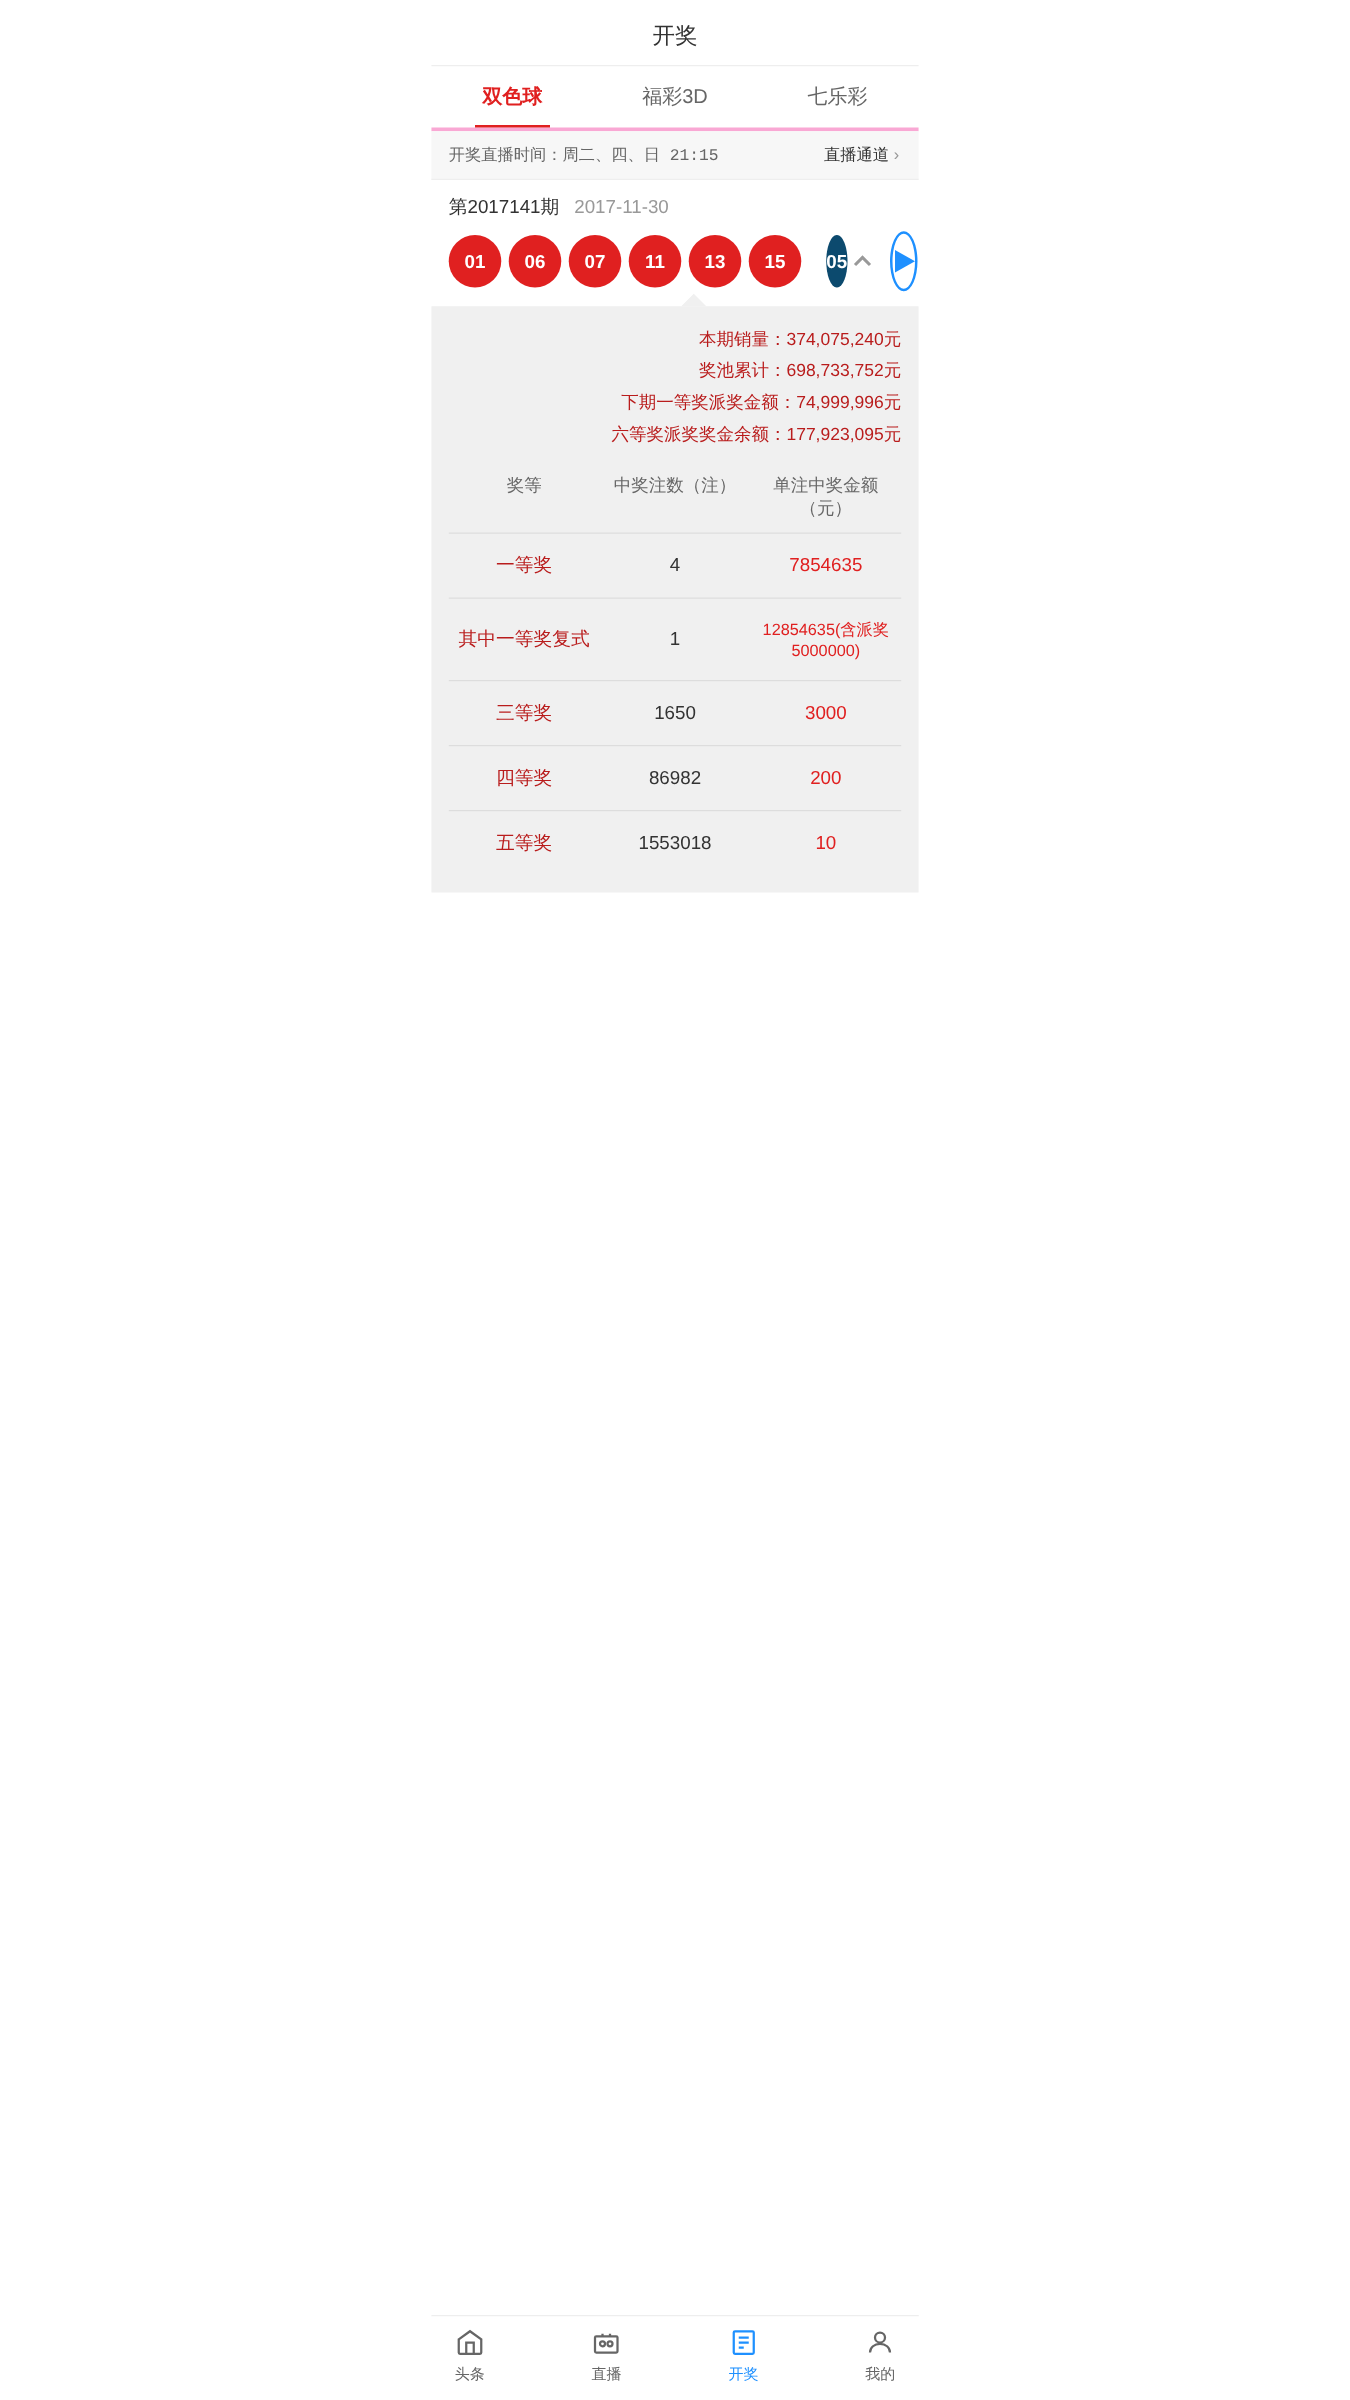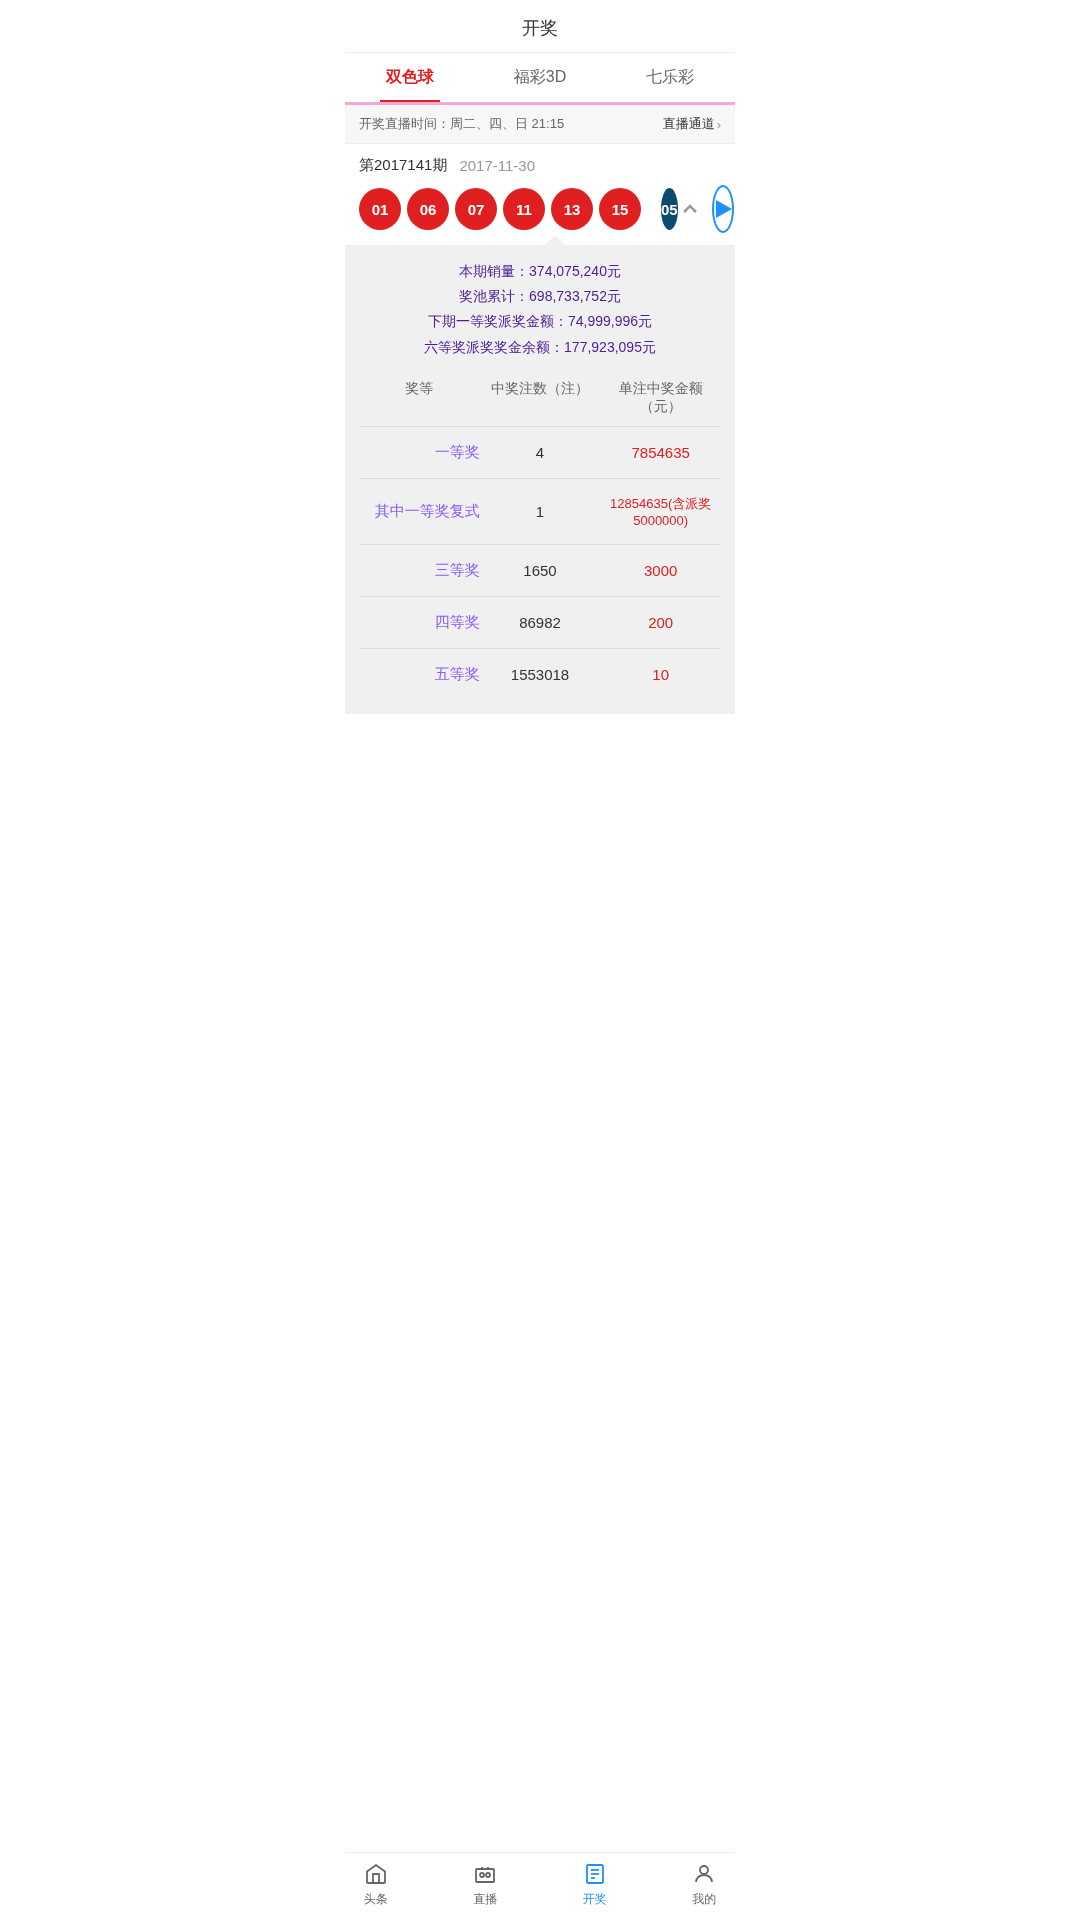--- a/index.html
+++ b/index.html
@@ -55,20 +55,21 @@
     }
 
     
     .live-bar {
       display: flex;
       justify-content: space-between;
       align-items: center;
       padding: 10px 14px;
       background: #f7f7f7;
       border-bottom: 1px solid #eee;
+      font-family: Liberation Mono, monospace;
     }
     .live-time {
       font-size: 13px;
       color: #666;
     }
     .live-channel {
       font-size: 13px;
       color: #333;
       display: flex;
       align-items: center;
@@ -174,24 +175,24 @@
       content: '';
       position: absolute;
       top: -10px;
       left: 200px;
       border-left: 10px solid transparent;
       border-right: 10px solid transparent;
       border-bottom: 10px solid #f0f0f0;
     }
 
     .sales-info {
-      text-align: center;
+      text-align: right;
       line-height: 1.8;
       font-size: 14px;
-      color: #4c1d95;
+      color: #b91c1c;
       margin-bottom: 10px;
     }
 
     
     .prize-table {
       width: 100%;
       background: #f0f0f0;
     }
     .prize-header {
       display: flex;
@@ -217,23 +218,23 @@
       flex: 1;
       text-align: center;
       font-size: 15px;
       color: #333;
     }
     .prize-cell.amount {
       color: #e02020;
     }
     .prize-name-cell {
       flex: 1;
-      text-align: right;
+      text-align: center;
       font-size: 15px;
-      color: #8b5cf6;
+      color: #b91c1c;
     }
 
     
     .bottom-nav {
       position: fixed;
       bottom: 0;
       left: 50%;
       transform: translateX(-50%);
       width: 390px;
       background: #fff;

